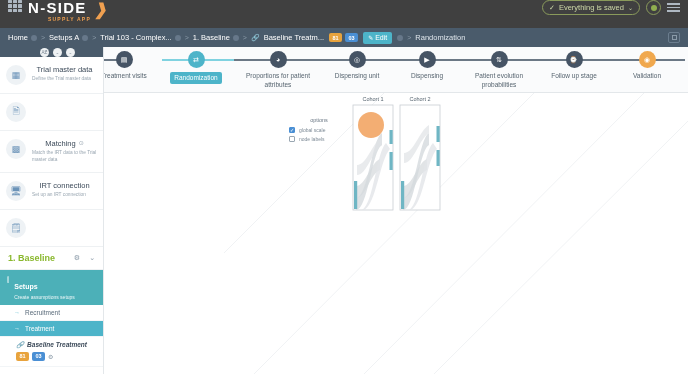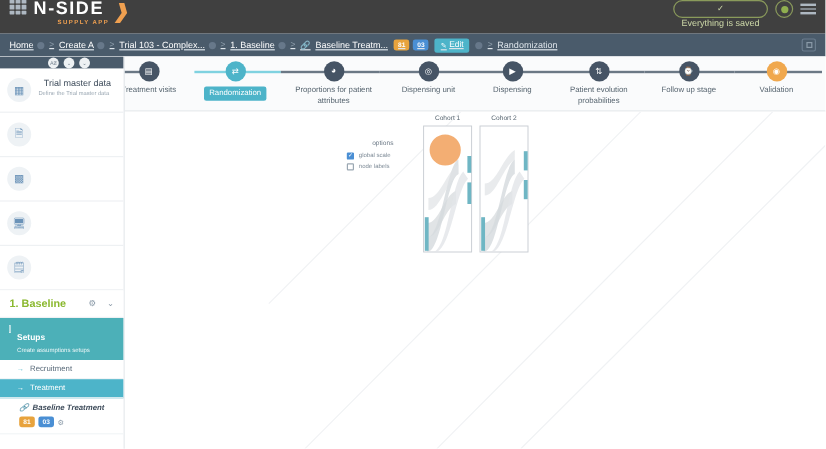--- a/index.html
+++ b/index.html
@@ -33,38 +33,38 @@
   }
   .brand-wrap { display: flex; flex-direction: column; justify-content: center; }
   .brand-arrow {
     margin-left: 4px; color: #f0a050; font-size: 16px; font-weight: bold;
     transform: skewX(-12deg);
   }
   .top-right { margin-left: auto; display: flex; align-items: center; gap: 6px; padding-right: 8px; }
   .saved-pill {
     display: flex; align-items: center; gap: 4px;
     border: 1px solid #8a9a5b; border-radius: 9px;
-    color: #cdd8a8; font-size: 7.5px; padding: 2px 6px; height: 15px; flex-direction: column;
+    color: #cdd8a8; font-size: 7.5px; padding: 2px 6px; height: 15px;
   }
   .saved-pill .chk { font-size: 7px; }
   .saved-pill .cv { font-size: 6px; }
   .circ-btn {
     width: 15px; height: 15px; border-radius: 50%;
     border: 1px solid #8a9a5b; display: flex; align-items: center; justify-content: center;
   }
   .circ-btn .dot { width: 6px; height: 6px; border-radius: 50%; background: #8fae4f; }
   .hamburger { display: flex; flex-direction: column; gap: 2px; width: 13px; }
   .hamburger i { height: 1.5px; background: #aeb8c2; width: 100%; }
 
   
   .crumbbar {
     position: absolute; top: 28px; left: 0; width: 688px; height: 19px;
     background: #4a5b6b;
     display: flex; align-items: center; padding-left: 8px;
-    font-size: 7.5px; color: #dde4ea; text-decoration: underline;
+    font-size: 7.5px; color: #dde4ea;
   }
   .crumb { display: flex; align-items: center; gap: 3px; }
   .crumb-label { white-space: nowrap; }
   .crumb-dot {
     width: 6px; height: 6px; border-radius: 50%;
     background: #67788a; display: inline-block;
   }
   .crumb-sep { color: #8a9aa8; margin: 0 4px; font-size: 7px; }
   .crumb-link { color: #ffffff; }
   .badge {
@@ -248,21 +248,21 @@
     </div>
   </div>
 
   <div class="crumbbar">
     <span class="crumb">
       <span class="crumb-label crumb-link">Home</span>
       <span class="crumb-dot"></span>
     </span>
     <span class="crumb-sep">&gt;</span>
     <span class="crumb">
-      <span class="crumb-label crumb-link">Create A</span>
+      <span class="crumb-label crumb-link">Setups A</span>
       <span class="crumb-dot"></span>
     </span>
     <span class="crumb-sep">&gt;</span>
     <span class="crumb">
       <span class="crumb-label crumb-link">Trial 103 - Complex...</span>
       <span class="crumb-dot"></span>
     </span>
     <span class="crumb-sep">&gt;</span>
     <span class="crumb">
       <span class="crumb-label crumb-link">1. Baseline</span>
@@ -358,24 +358,37 @@
         <div class="card-desc">Define the Trial master data</div>
       </div>
     </div>
 
     <div class="card">
       <div class="card-icon">🗎</div>
     </div>
 
     <div class="card">
       <div class="card-icon">▩</div>
+      <div class="card-body">
+        <div class="card-title">
+          <span>Matching</span>
+          <span class="info">⊙</span>
+        </div>
+        <div class="card-desc">Match the IRT data to the Trial master data</div>
+      </div>
     </div>
 
     <div class="card">
       <div class="card-icon">🖥</div>
+      <div class="card-body">
+        <div class="card-title">
+            <span>IRT connection</span>
+          </div>
+        <div class="card-desc">Set up an IRT connection</div>
+      </div>
     </div>
 
     <div class="card">
       <div class="card-icon">🗒</div>
     </div>
 
     <div class="section-header">
       <span class="section-title">1. Baseline</span>
       <span class="gear">⚙</span>
       <span class="chev">⌄</span>

